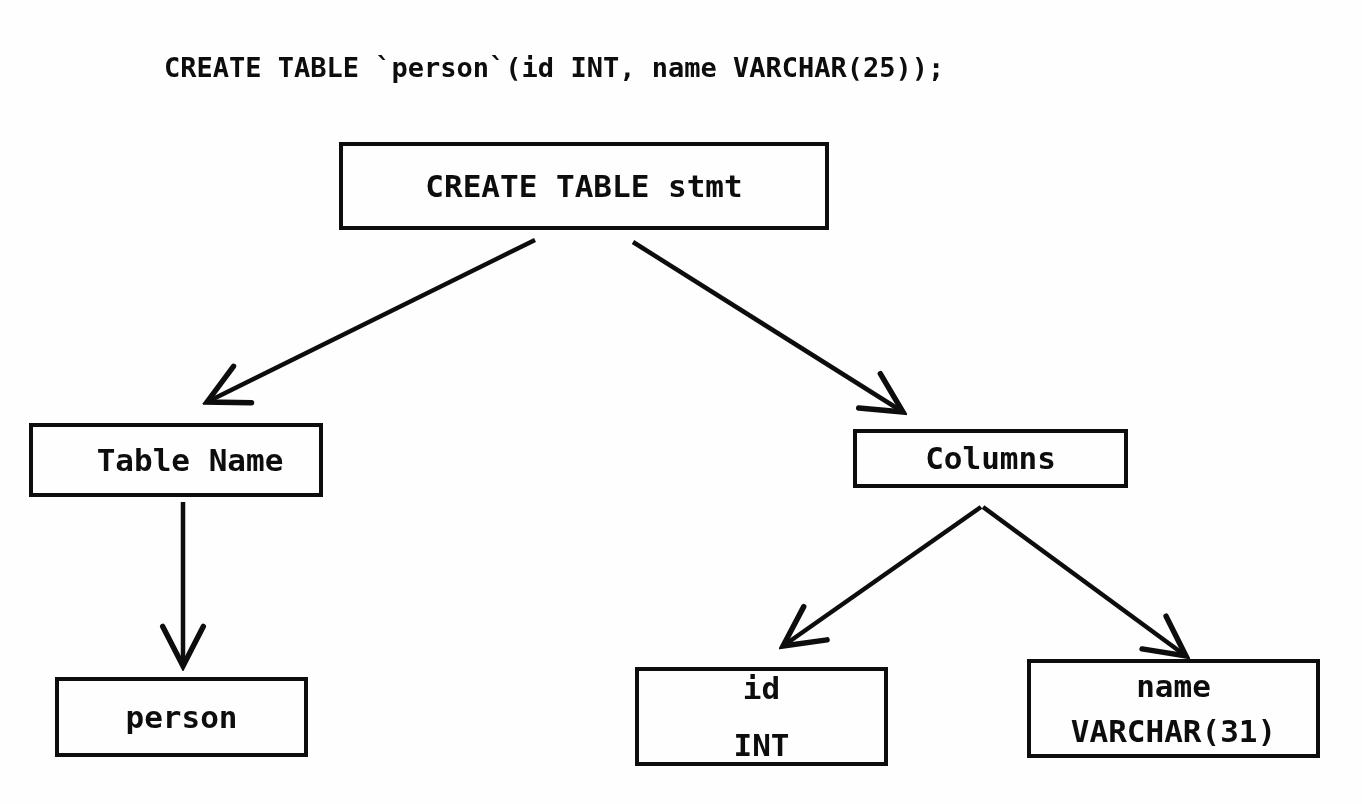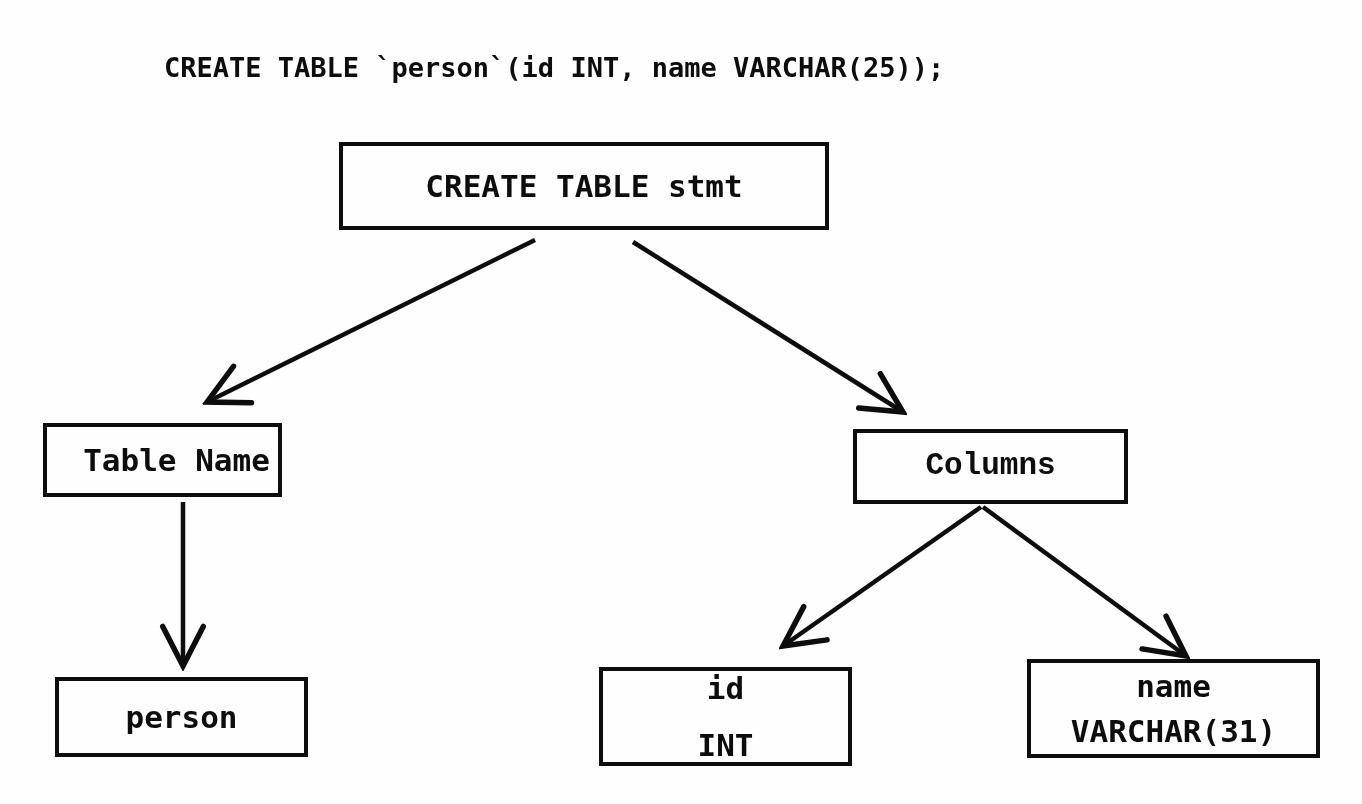--- a/index.html
+++ b/index.html
@@ -42,24 +42,24 @@
     display: flex;
     flex-direction: column;
     align-items: center;
     justify-content: center;
     font-size: 31px;
     font-weight: bold;
     line-height: 1.42;
     text-align: center;
   }
   .node-root       { left: 339px; top: 142px; width: 490px; height: 88px; }
-  .node-table-name { left: 43px;  top: 423px; width: 239px; height: 74px; padding-left: 28px; }
-  .node-columns    { left: 853px; top: 429px; width: 275px; height: 75px; font-family: Liberation Mono, monospace; }
+  .node-table-name { left: 29px;  top: 423px; width: 294px; height: 74px; padding-left: 28px; }
+  .node-columns    { left: 853px; top: 429px; width: 275px; height: 59px; }
   .node-person     { left: 55px;  top: 677px; width: 253px; height: 80px; }
-  .node-id         { left: 599px; top: 667px; width: 253px; height: 99px; gap: 12px; }
+  .node-id         { left: 635px; top: 667px; width: 253px; height: 99px; gap: 12px; }
   .node-name       { left: 1027px; top: 659px; width: 293px; height: 99px; }
 </style>
 </head>
 <body>
 
 <div class="canvas">
 
   <div class="sql-line">CREATE TABLE `person`(id INT, name VARCHAR(25));</div>
 
   <svg class="edges-layer" viewBox="0 0 1362 804" xmlns="http://www.w3.org/2000/svg">

